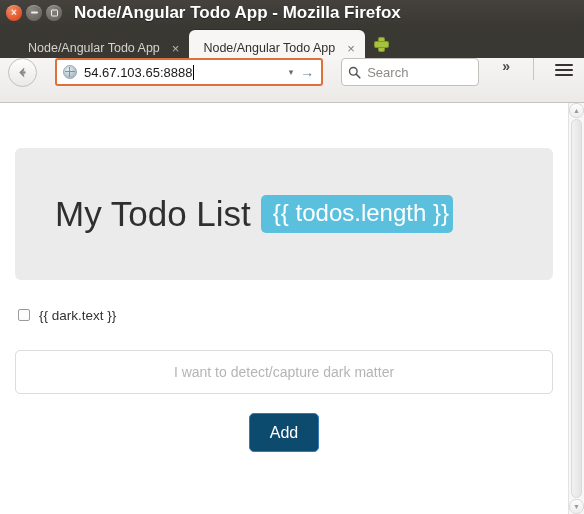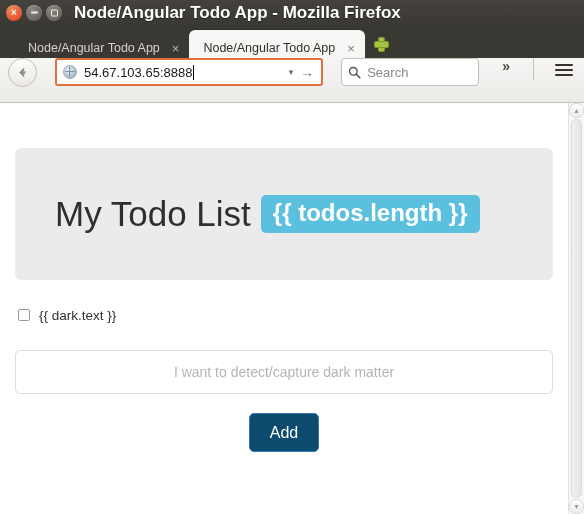--- a/index.html
+++ b/index.html
@@ -316,23 +316,23 @@
     margin: 0;
     line-height: 1.1;
     display: flex;
     align-items: center;
     white-space: nowrap;
   }
   .badge {
     background: #5bc0de;
     color: #ffffff;
     font-size: 24px;
-    font-weight: bold;
+    font-weight: normal;
     border-radius: 5px;
-    padding: 6px 12px 8px 12px;
+    padding: 6px 4px 8px 12px;
     margin-left: 10px;
     line-height: 1;
     white-space: nowrap;
   }
   .todo-list {
     margin-top: 28px;
   }
   .todo-item {
     display: flex;
     align-items: center;

